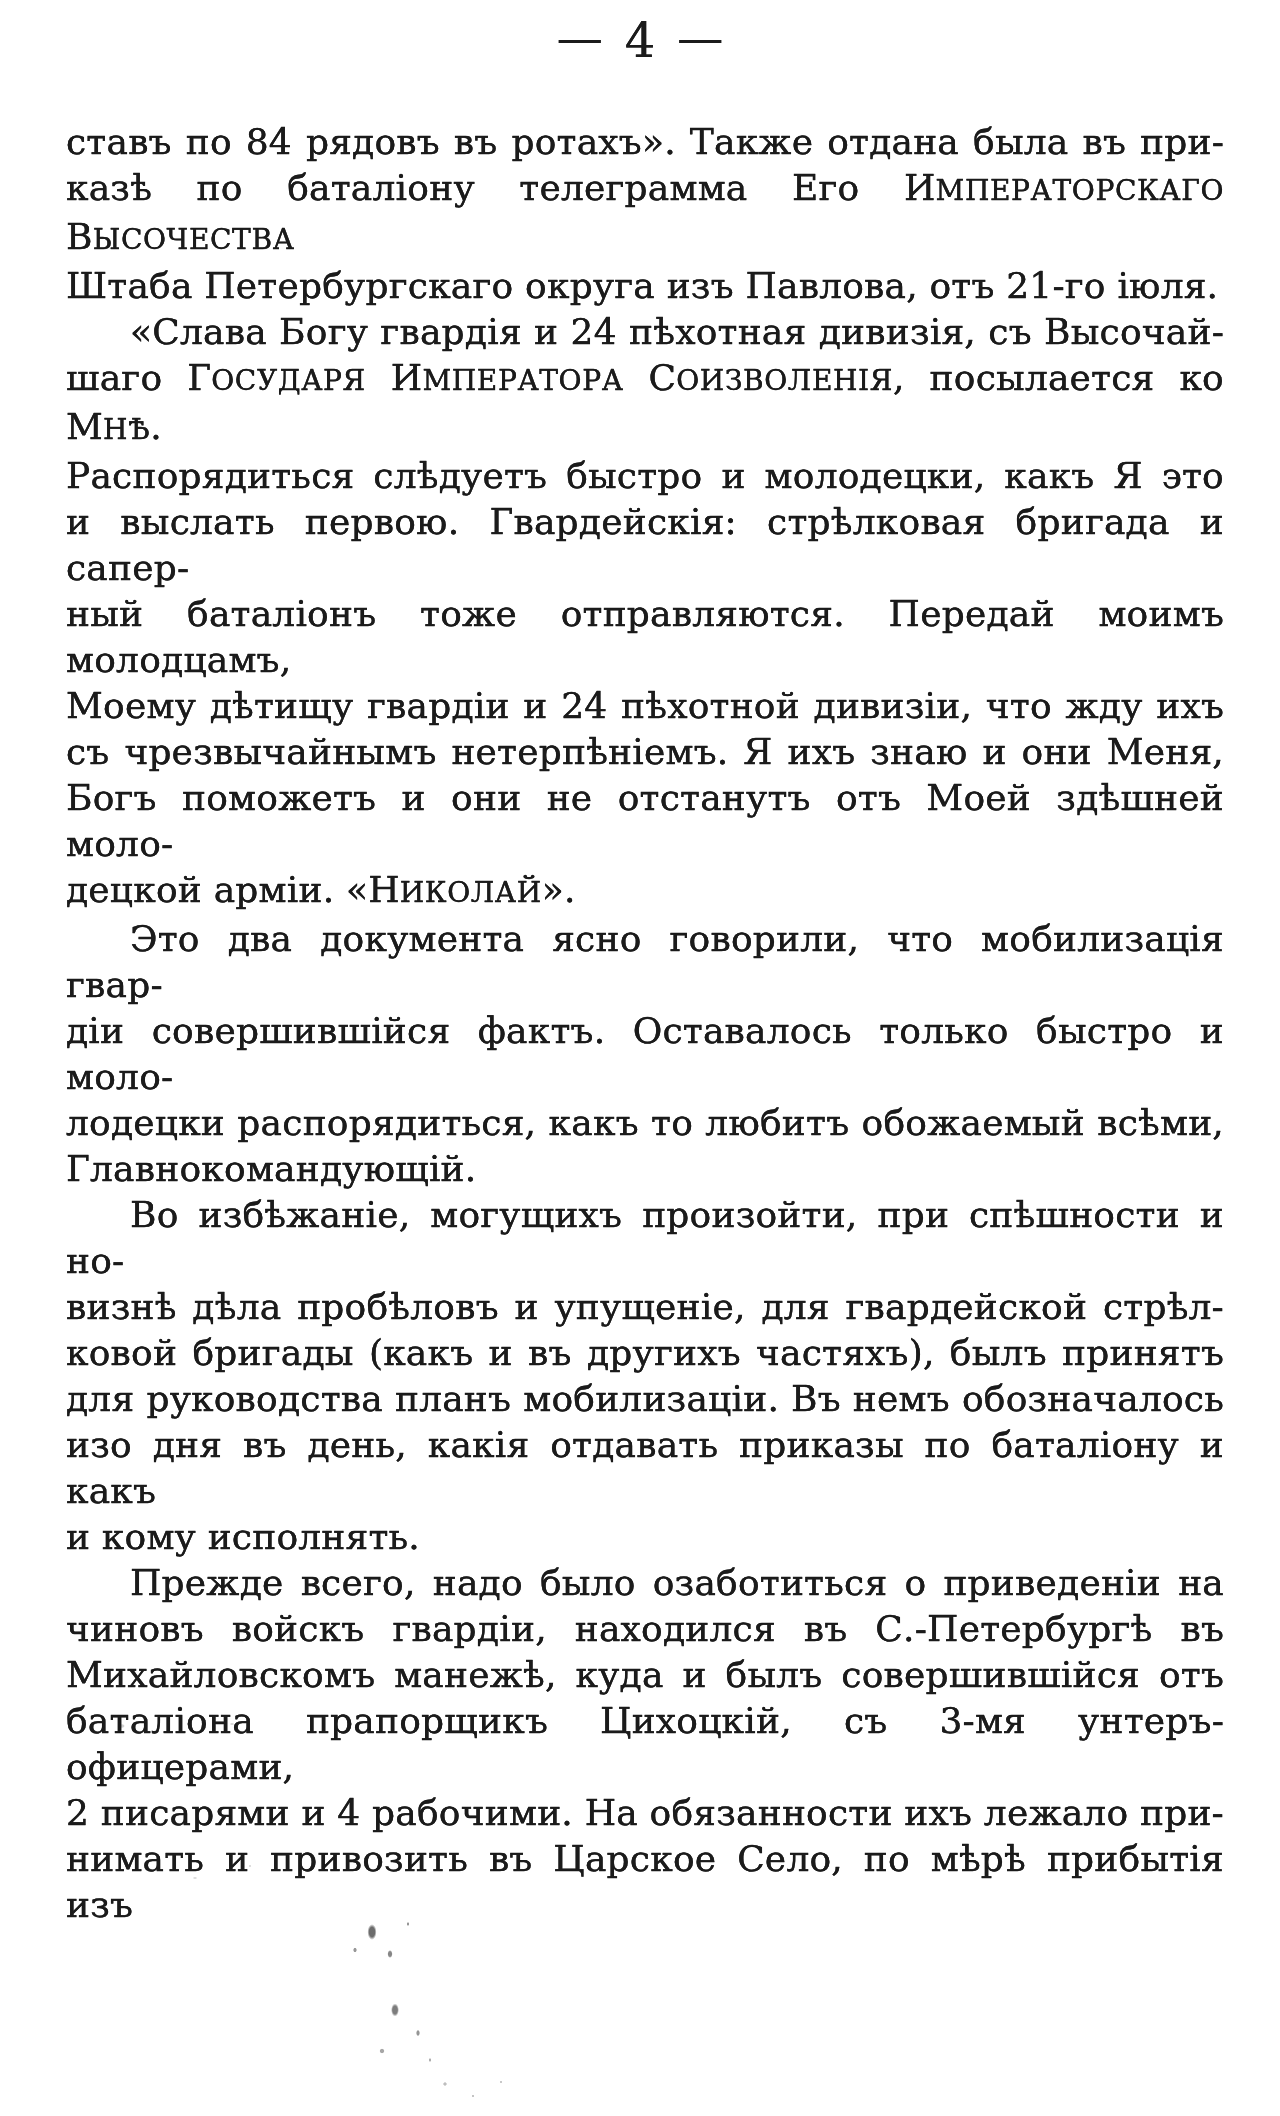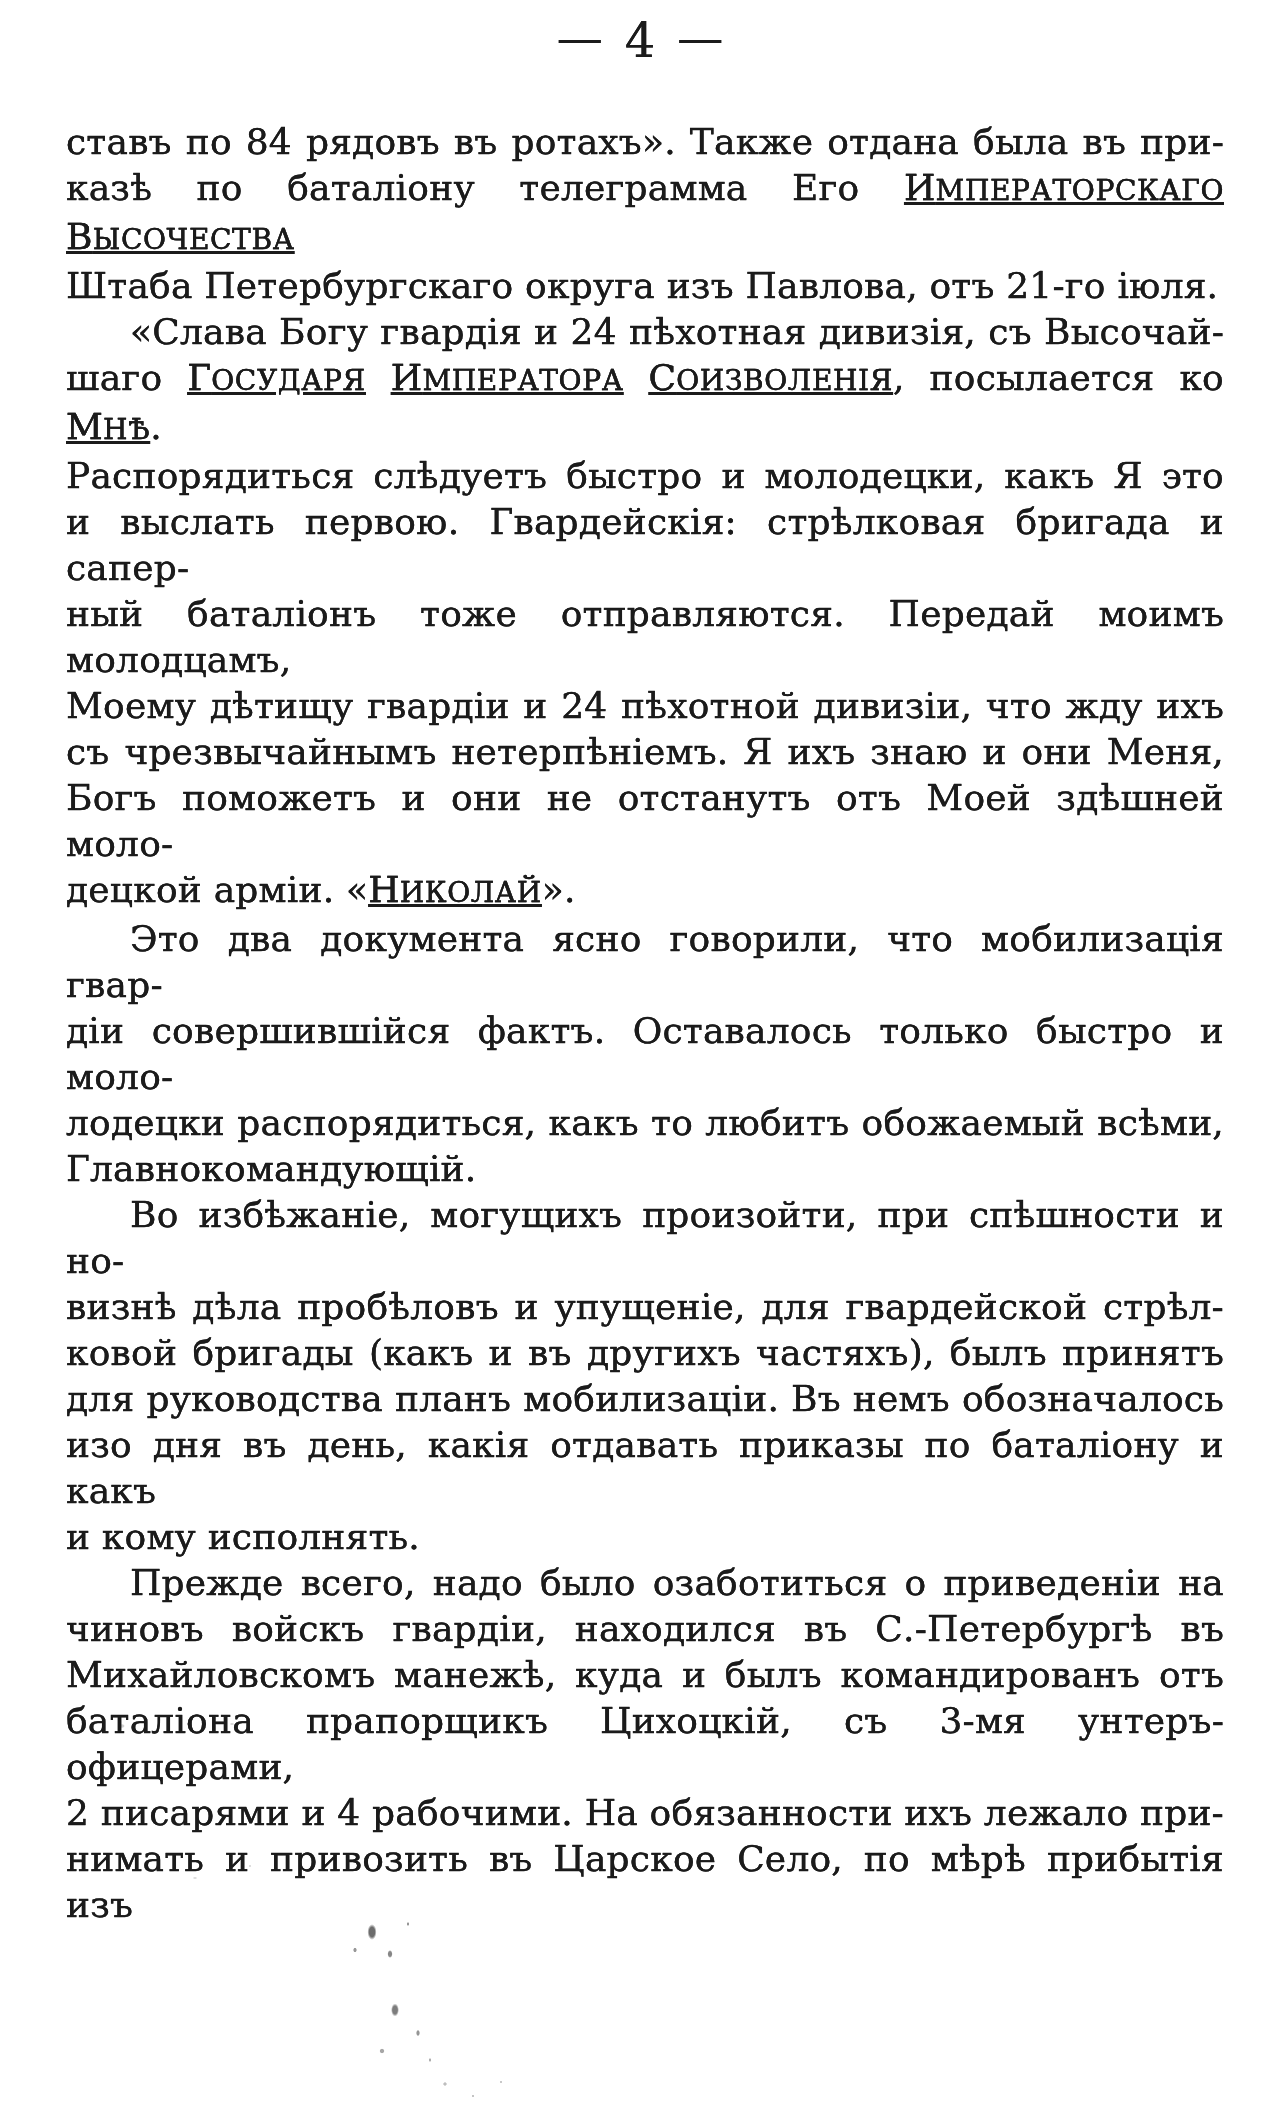--- a/index.html
+++ b/index.html
@@ -18,21 +18,21 @@
   .page-header .page-num{display:inline-block;font-size:48px;}
   .text-block{
     position:absolute;left:66px;top:119px;width:1158px;
     font-size:36px;line-height:46px;letter-spacing:0.2px;
     text-shadow:0 0 0.45px currentColor;
     -webkit-text-stroke:0.3px currentColor;
   }
   .line{text-align:justify;text-align-last:justify;}
   .line.last{text-align:center;text-align-last:left;}
   .line.indent{text-indent:64px;}
-  .sc{white-space:nowrap;text-decoration:underline;}
+  .sc{white-space:nowrap;}
   .sc-small{font-size:0.78em;letter-spacing:0.6px;}
   .smudge{position:absolute;pointer-events:none;}
   .s1{left:330px;top:1902px;width:130px;height:70px;opacity:.75;background:
     radial-gradient(ellipse 7px 12px at 42px 30px, rgba(25,25,25,.85) 40%, transparent 65%),
     radial-gradient(ellipse 4px 6px at 60px 52px, rgba(25,25,25,.7) 40%, transparent 65%),
     radial-gradient(ellipse 3px 4px at 25px 48px, rgba(25,25,25,.6) 40%, transparent 65%),
     radial-gradient(ellipse 2px 3px at 78px 22px, rgba(25,25,25,.6) 40%, transparent 65%);}
   .s2{left:360px;top:1985px;width:120px;height:90px;opacity:.7;background:
     radial-gradient(ellipse 6px 10px at 35px 25px, rgba(25,25,25,.8) 40%, transparent 65%),
     radial-gradient(ellipse 3px 5px at 58px 48px, rgba(25,25,25,.65) 40%, transparent 65%),
@@ -76,21 +76,21 @@
     <div class="line">лодецки распорядиться, какъ то любитъ обожаемый всѣми,</div>
     <div class="line last">Главнокомандующій.</div>
     <div class="line indent">Во избѣжаніе, могущихъ произойти, при спѣшности и но-</div>
     <div class="line">визнѣ дѣла пробѣловъ и упущеніе, для гвардейской стрѣл-</div>
     <div class="line">ковой бригады (какъ и въ другихъ частяхъ), былъ принятъ</div>
     <div class="line">для руководства планъ мобилизаціи. Въ немъ обозначалось</div>
     <div class="line">изо дня въ день, какія отдавать приказы по баталіону и какъ</div>
     <div class="line last">и кому исполнять.</div>
     <div class="line indent">Прежде всего, надо было озаботиться о приведеніи на</div>
     <div class="line">чиновъ войскъ гвардіи, находился въ С.-Петербургѣ въ</div>
-    <div class="line">Михайловскомъ манежѣ, куда и былъ командированъ отъ</div>
+    <div class="line">Михайловскомъ манежѣ, куда и былъ совершившійся отъ</div>
     <div class="line">баталіона прапорщикъ Цихоцкій, съ 3-мя унтеръ-офицерами,</div>
     <div class="line">2 писарями и 4 рабочими. На обязанности ихъ лежало при-</div>
     <div class="line">нимать и привозить въ Царское Село, по мѣрѣ прибытія изъ</div>
   </main>
 
 <div class="smudge s1"></div>
 <div class="smudge s2"></div>
 <div class="smudge s3"></div>
 <div class="smudge s4"></div>
 <div class="smudge s5"></div>

